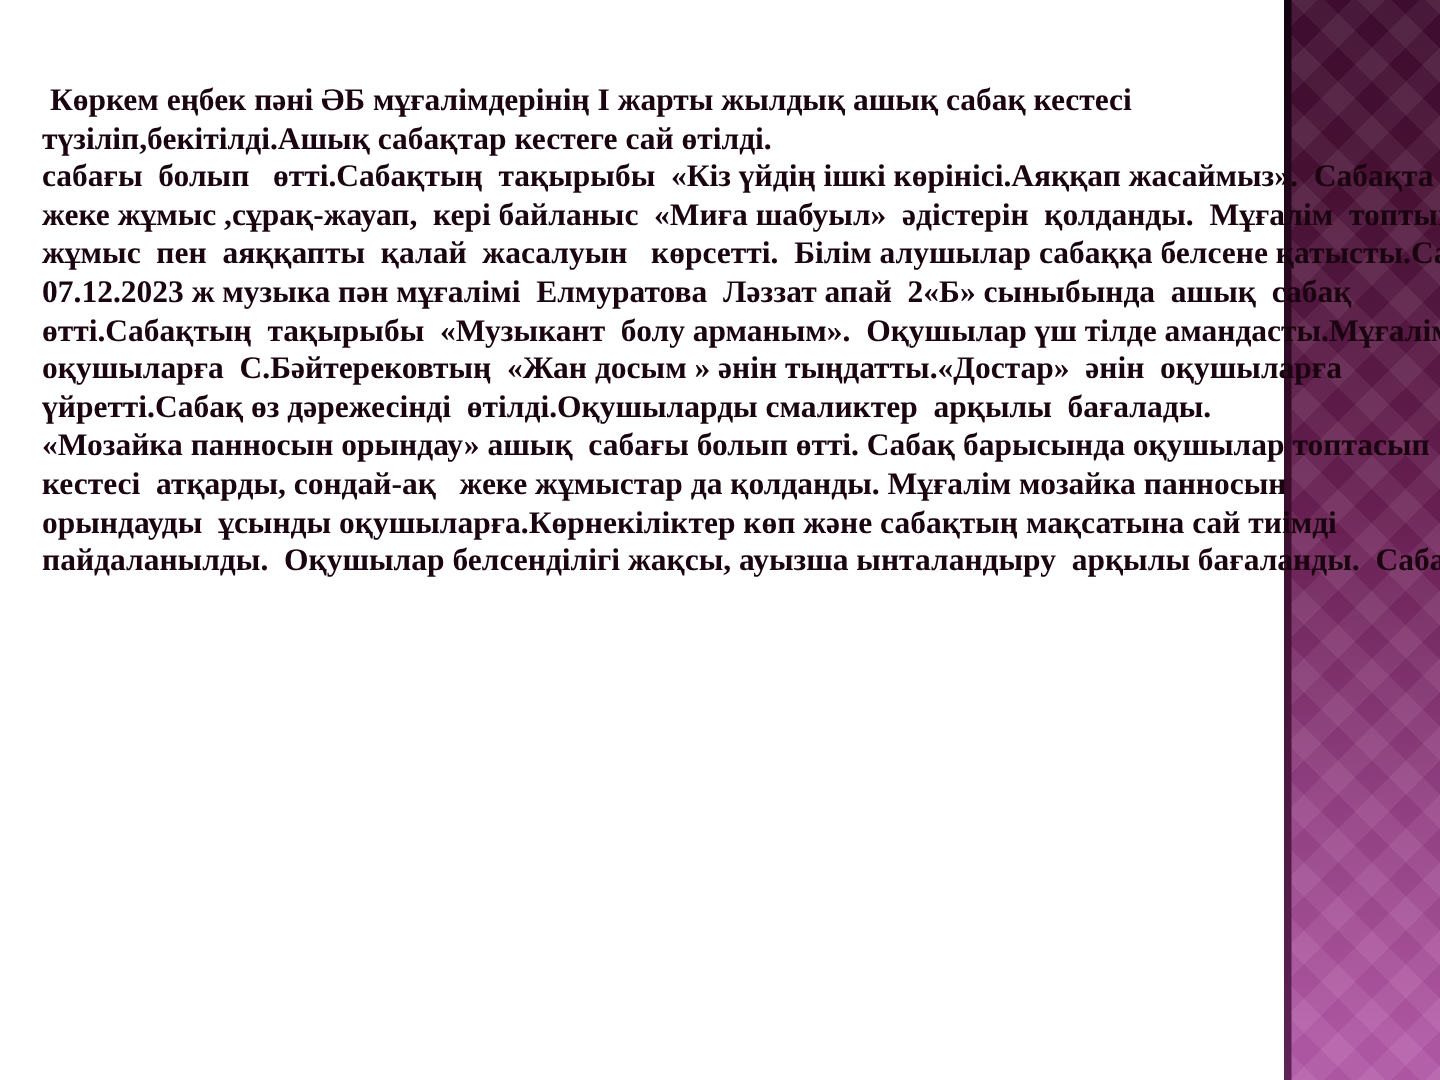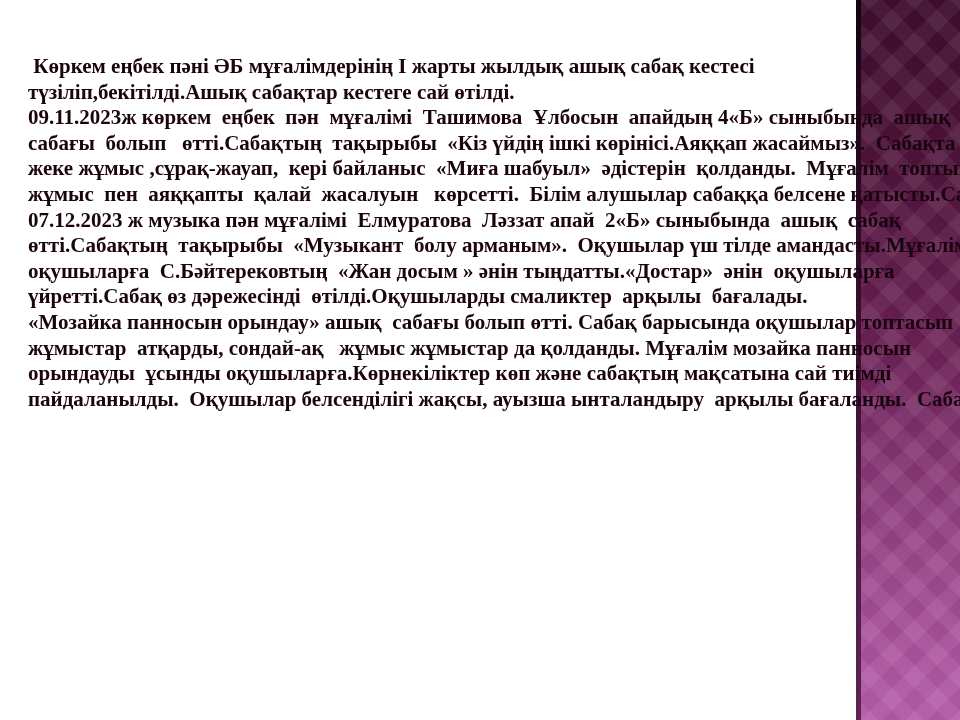--- a/index.html
+++ b/index.html
@@ -71,27 +71,26 @@
 <div class="slide">
 
   <div class="gradient-bar">
     <div class="diamond-texture"></div>
     <div class="edge-strip"></div>
   </div>
 
   <div class="textblock">
     <div class="text-line"> Көркем еңбек пәні ӘБ мұғалімдерінің I жарты жылдық ашық сабақ кестесі</div>
     <div class="text-line">түзіліп,бекітілді.Ашық сабақтар кестеге сай өтілді.</div>
-    <div class="text-line">09.11.2023ж көркем  еңбек  пән  мұғалімі  Ташимова  Ұлбосын  апайдың 4«Б» сыныбында  ашық</div>
     <div class="text-line">сабағы  болып   өтті.Сабақтың  тақырыбы  «Кіз үйдің ішкі көрінісі.Аяққап жасаймыз».  Сабақта</div>
     <div class="text-line">жеке жұмыс ,сұрақ-жауап,  кері байланыс  «Миға шабуыл»  әдістерін  қолданды.  Мұғалім  топтық</div>
     <div class="text-line">жұмыс  пен  аяққапты  қалай  жасалуын   көрсетті.  Білім алушылар сабаққа белсене қатысты.Сабақ</div>
     <div class="text-line">07.12.2023 ж музыка пән мұғалімі  Елмуратова  Ләззат апай  2«Б» сыныбында  ашық  сабақ</div>
     <div class="text-line">өтті.Сабақтың  тақырыбы  «Музыкант  болу арманым».  Оқушылар үш тілде амандасты.Мұғалім</div>
     <div class="text-line">оқушыларға  С.Бәйтерековтың  «Жан досым » әнін тыңдатты.«Достар»  әнін  оқушыларға</div>
     <div class="text-line">үйретті.Сабақ өз дәрежесінді  өтілді.Оқушыларды смаликтер  арқылы  бағалады.</div>
     <div class="text-line">«Мозайка панносын орындау» ашық  сабағы болып өтті. Сабақ барысында оқушылар топтасып</div>
-    <div class="text-line">жұмыстар  атқарды, сондай-ақ   жұмыс жұмыстар да қолданды. Мұғалім мозайка панносын</div>
+    <div class="text-line">кестесі  атқарды, сондай-ақ   жеке жұмыстар да қолданды. Мұғалім мозайка панносын</div>
     <div class="text-line">орындауды  ұсынды оқушыларға.Көрнекіліктер көп және сабақтың мақсатына сай тиімді</div>
     <div class="text-line">пайдаланылды.  Оқушылар белсенділігі жақсы, ауызша ынталандыру  арқылы бағаланды.  Сабақ өз</div>
   </div>
 
 </div>
 
 </body></html>

